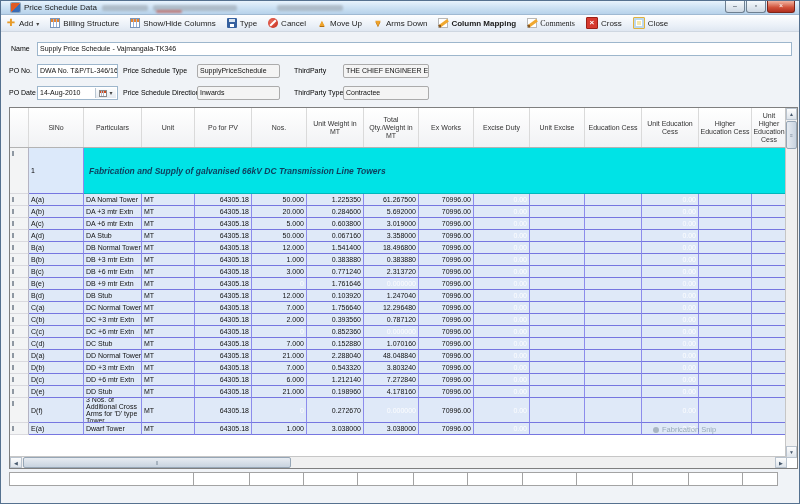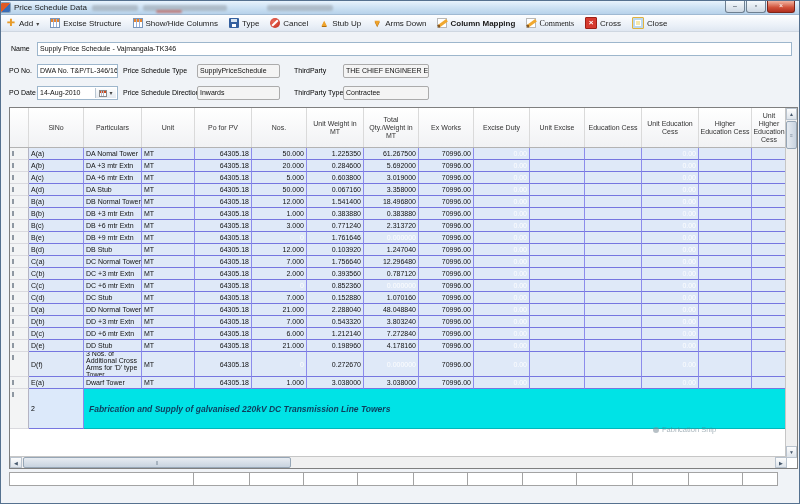--- a/index.html
+++ b/index.html
@@ -1,21 +1,21 @@
 <!DOCTYPE html>
 <html><head>
 <meta charset="utf-8">
 <style>
   html,body{margin:0;padding:0;background:#d8dde3;font-family:"Liberation Sans",sans-serif;}
   .window{position:relative;width:798px;height:502px;border:1px solid #55718f;background:#f0f3f7;overflow:hidden;}
 
   
   .titlebar{position:absolute;left:0;top:0;width:100%;height:14px;
     background:linear-gradient(180deg,#e8f3fc 0%,#cfe3f4 45%,#b7d2ea 100%);
-    border-bottom:1px solid #9fb9d2;display:flex;align-items:center;padding-left:0;box-sizing:border-box;}
+    border-bottom:1px solid #9fb9d2;display:flex;align-items:center;padding-left:10px;box-sizing:border-box;}
   .app-icon{width:9px;height:9px;flex:none;border-radius:1px;margin-right:4px;
     background:linear-gradient(135deg,#e05a24 0 55%,#3a6cb4 55%);box-shadow:0 0 0 1px #8aa4bd;}
   .title-text{font-size:8px;color:#1c1c1c;white-space:nowrap;}
   .redact{display:inline-block;height:6px;border-radius:2px;background:#98a1aa;filter:blur(1px);opacity:.55;margin-left:5px;}
   .redact.r-red{background:#c2544a;height:3px;position:absolute;left:150px;top:9px;width:26px;opacity:.65;}
   .winbtns{position:absolute;right:4px;top:0;display:flex;}
   .winbtn{width:18px;height:11px;border:1px solid #6e7f90;border-top:none;border-radius:0 0 3px 3px;
     background:linear-gradient(180deg,#f6fafd,#cdd8e3);font-size:7px;line-height:9px;text-align:center;color:#2e3b47;margin-left:1px;}
   .winbtn.close{width:26px;background:linear-gradient(180deg,#f2b5a2,#d05038 60%,#b03020);color:#fff;border-color:#7e2418;}
 
@@ -125,37 +125,37 @@
   </div>
 
   <div class="toolbar">
       <div class="tbtn">
         <div class="ticon add-plus-icon"></div>
         <div class="" style="display: inline;">Add</div>
         <div class="caret">▾</div>
       </div>
       <div class="tbtn">
         <div class="ticon billing-structure-icon"></div>
-        <div class="" style="display: inline;">Excise Structure</div>
+        <div class="" style="display: inline;">Billing Structure</div>
       </div>
       <div class="tbtn">
         <div class="ticon show-hide-columns-icon"></div>
         <div class="" style="display: inline;">Show/Hide Columns</div>
       </div>
       <div class="tbtn">
         <div class="ticon save-icon"></div>
         <div class="" style="display: inline;">Type</div>
       </div>
       <div class="tbtn">
         <div class="ticon cancel-icon"></div>
         <div class="" style="display: inline;">Cancel</div>
       </div>
       <div class="tbtn">
         <div class="ticon move-up-icon"></div>
-        <div class="" style="display: inline;">Stub Up</div>
+        <div class="" style="display: inline;">Move Up</div>
       </div>
       <div class="tbtn">
         <div class="ticon move-down-icon"></div>
         <div class="" style="display: inline;">Arms Down</div>
       </div>
       <div class="tbtn">
         <div class="ticon column-mapping-icon"></div>
         <div class="" style="display: inline; font-weight: bold;">Column Mapping</div>
       </div>
       <div class="tbtn">
@@ -209,20 +209,25 @@
         <div class="hcell" style="width: 55px;">Total Qty./Weight in MT</div>
         <div class="hcell" style="width: 55px;">Ex Works</div>
         <div class="hcell" style="width: 56px;">Excise Duty</div>
         <div class="hcell" style="width: 55px;">Unit Excise</div>
         <div class="hcell" style="width: 57px;">Education Cess</div>
         <div class="hcell" style="width: 57px;">Unit Education Cess</div>
         <div class="hcell" style="width: 53px;">Higher Education Cess</div>
         <div class="hcell" style="width: 35px;">Unit Higher Education Cess</div>
       </div>
     <div class="gbody">
+        <div class="secrow">
+          <div class="gutcell" style="width: 19px;"></div>
+          <div class="sec-sl" style="width: 55px;">1</div>
+          <div class="sec-band">Fabrication and  Supply of galvanised 66kV DC Transmission Line Towers</div>
+        </div>
         <div class="grow">
           <div class="gutcell" style="width: 19px;"></div>
           <div class="gcell" style="width: 55px;">A(a)</div>
           <div class="gcell" style="width: 58px;">DA Nomal Tower</div>
           <div class="gcell" style="width: 53px;">MT</div>
           <div class="gcell num" style="width: 57px;">64305.18</div>
           <div class="gcell num" style="width: 55px;">50.000</div>
           <div class="gcell num" style="width: 57px;">1.225350</div>
           <div class="gcell num" style="width: 55px;">61.267500</div>
           <div class="gcell num" style="width: 55px;">70996.00</div>
@@ -531,25 +536,20 @@
           <div class="gcell num" style="width: 55px;">1.000</div>
           <div class="gcell num" style="width: 57px;">3.038000</div>
           <div class="gcell num" style="width: 55px;">3.038000</div>
           <div class="gcell num" style="width: 55px;">70996.00</div>
           <div class="gcell num ghost" style="width: 56px;">0.00</div>
           <div class="gcell num" style="width: 55px;"></div>
           <div class="gcell num" style="width: 57px;"></div>
           <div class="gcell num ghost" style="width: 57px;">0.00</div>
           <div class="gcell num" style="width: 53px;"></div>
           <div class="gcell num" style="width: 35px;"></div>
-        </div>
-        <div class="secrow sec2">
-          <div class="gutcell" style="width: 19px;"></div>
-          <div class="sec-sl" style="width: 55px;">2</div>
-          <div class="sec-band">Fabrication and  Supply of galvanised 220kV DC Transmission Line Towers</div>
         </div>
       </div>
     <div class="vscroll">
       <span class="vs-btn vs-up">▲</span>
       <span class="vs-thumb">≡</span>
       <span class="vs-btn vs-down">▼</span>
     </div>
     <div class="hscroll">
       <span class="hs-btn hs-left">◀</span>
       <span class="hs-thumb">‖</span>

